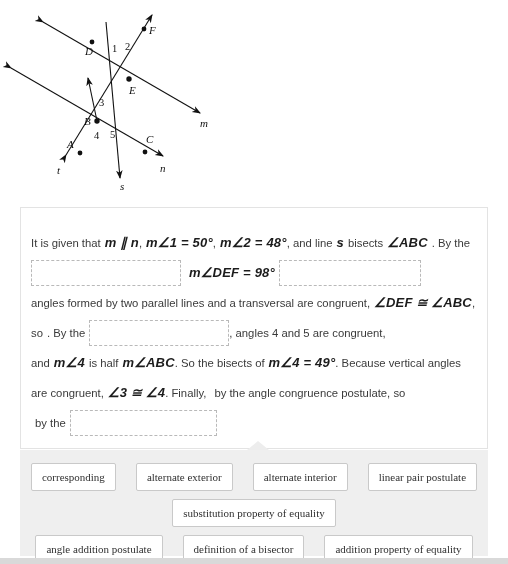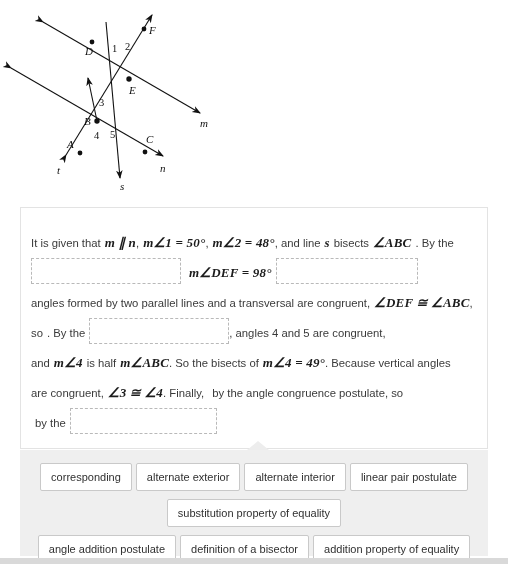--- a/index.html
+++ b/index.html
@@ -48,23 +48,23 @@
     border: 1px solid #e3e3e3;
     box-sizing: border-box;
   }
   #proof-body {
     position: relative;
     padding: 20px 10px 0 10px;
     font-size: 11.3px;
     line-height: 30px;
     color: #2f2f2f;
   }
-  .ln { white-space: nowrap; height: 30px; display: flex; align-items: flex-start; }
+  .ln { white-space: nowrap; height: 30px; display: flex; align-items: center; }
   .mth {
-    font-family: Liberation Serif, serif;
+    font-family: Liberation Sans, sans-serif;
     font-size: 13px;
     font-weight: 600;
     color: #1c1c1c;
     letter-spacing: .2px;
   }
   .mth.it { font-style: italic; }
   .txt { color: #3a3a3a; }
   .sp { display: inline-block; width: 4px; }
 
   .blank {
@@ -96,22 +96,23 @@
     left: 20px; top: 450px;
     width: 468px;
     height: 106px;
     background: #efefef;
     box-sizing: border-box;
     padding-top: 13px;
   }
   .bank-row {
     display: flex;
     justify-content: center;
-    gap: 4px;
+    gap: 20px;
     margin-bottom: 8px;
+    font-family: Liberation Serif, serif;
   }
   .choice {
     background: #ffffff;
     border: 1px solid #c9c9c9;
     border-radius: 2px;
     padding: 6px 10px;
     font-size: 11px;
     color: #303030;
     line-height: 14px;
     white-space: nowrap;

